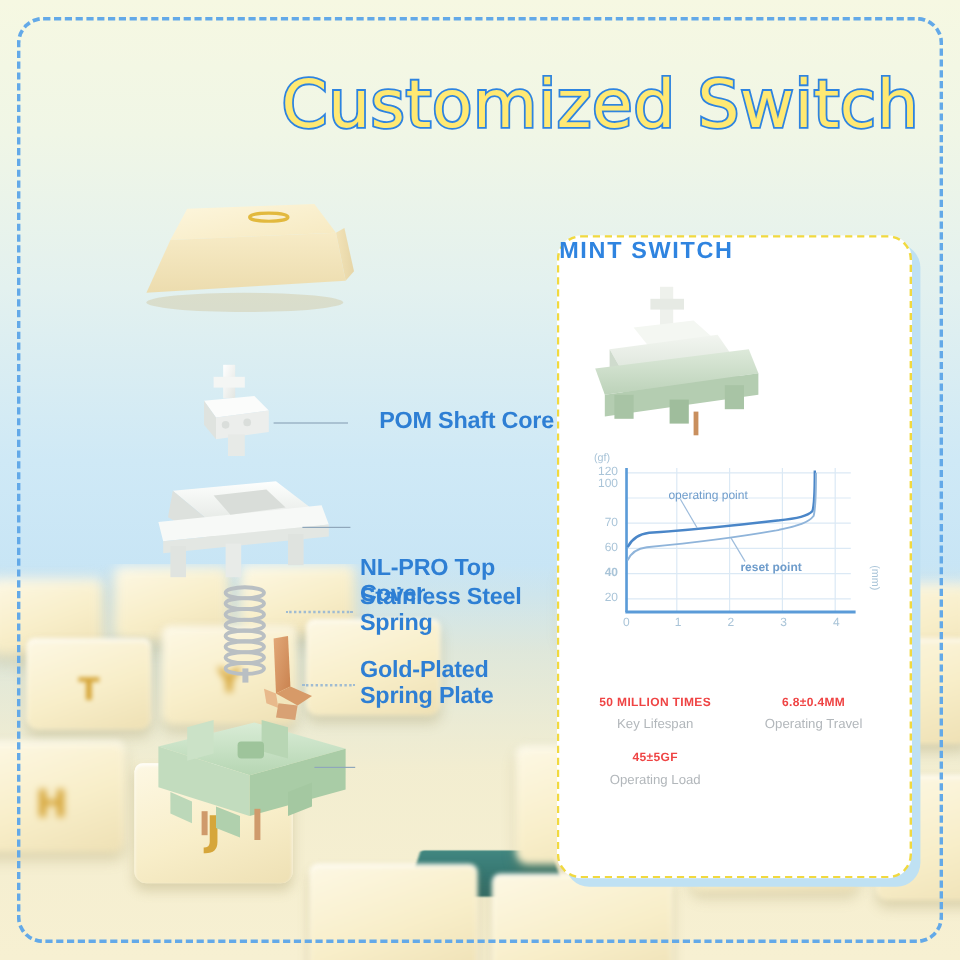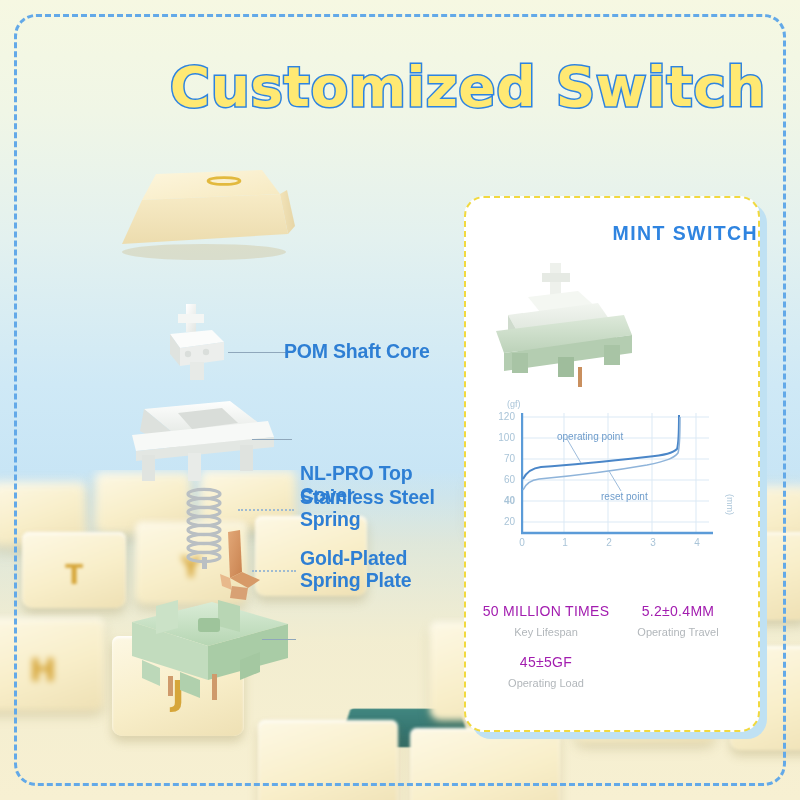--- a/index.html
+++ b/index.html
@@ -35,21 +35,21 @@
   .socket{
     position:absolute;left:345px;bottom:38px;width:120px;height:72px;
     background:linear-gradient(180deg,#2f7d78,#1d5f5d);
     border-radius:4px;transform:perspective(300px) rotateX(58deg);
     filter:blur(1.2px);opacity:.92;
   }
   
   #heading{position:absolute;left:0;right:34px;top:60px;text-align:right;z-index:20;}
   #title{
     font-family:"DejaVu Sans",sans-serif;
-    font-size:55px;font-weight:700;letter-spacing:.5px;line-height:1;
+    font-size:55px;font-weight:400;letter-spacing:.5px;line-height:1;
     color:#ffe973;
     -webkit-text-stroke:3px #2f84e0;
     paint-order:stroke fill;
     text-shadow:0 0 1px #2f84e0;
     margin:0;
   }
   #subtitle{
     font-family:"Liberation Sans",sans-serif;
     font-size:29px;font-weight:700;color:#3b8de8;margin:10px 0 0 0;letter-spacing:-.2px;
   }
@@ -70,35 +70,35 @@
   .leader.dotted{border-top:2px dotted #9fbbd2;}
   
   #card{
     position:absolute;left:464px;top:196px;width:292px;height:532px;
     background:#ffffff;border-radius:20px;
     border:2px dashed #f1d93f;
     box-shadow:7px 7px 0 0 #bfe1f3;
     z-index:25;
   }
   #card-title{
-    text-align:right;color:#2f84e0;font-weight:700;
-    font-size:19.5px;letter-spacing:1.4px;margin-top:24px;
+    text-align:left;color:#2f84e0;font-weight:700;
+    font-size:19.5px;letter-spacing:1.4px;
     font-family:"Liberation Sans",sans-serif;
   }
   #switch-photo{position:relative;width:190px;height:130px;margin:12px auto 0;}
   
   #chart-wrap{position:relative;width:238px;height:182px;margin:8px auto 0;}
   .ax-unit{position:absolute;color:#a9c4d8;font-size:9px;font-family:"Liberation Sans",sans-serif;}
   .ytick{position:absolute;right:0;color:#a9c4d8;font-size:10px;text-align:right;width:22px;font-family:"Liberation Sans",sans-serif;}
   .xtick{position:absolute;top:0;color:#a9c4d8;font-size:10px;text-align:center;width:16px;font-family:"Liberation Sans",sans-serif;}
   .curvelabel{position:absolute;color:#6e9ccb;font-size:10px;font-family:"Liberation Sans",sans-serif;}
   
   #specs{display:grid;grid-template-columns:1fr 1fr;row-gap:16px;margin:22px 14px 0;}
   .spec{text-align:center;}
-  .spec-value{color:#a21caf;font-weight:400;font-size:14px;letter-spacing:.3px;font-family:"Liberation Sans",sans-serif;}
+  .spec-value{color:#ef4444;font-weight:700;font-size:10px;letter-spacing:.3px;font-family:"Liberation Sans",sans-serif;}
   .spec-label{color:#b2b7bb;font-size:11px;margin-top:7px;font-family:"Liberation Sans",sans-serif;}
 </style>
 </head>
 <body>
 
 <div id="stage">
 
   <div class="kb">
     <div class="kb-haze"></div>
     <div class="socket"></div>
@@ -246,21 +246,21 @@
       <rect x="92" y="86" width="5" height="26" fill="#cf9a6b"></rect>
       <rect x="48" y="88" width="5" height="20" fill="#cf9a6b"></rect>
     </svg>
 
     <div class="leader solid" style="left:228px;top:352px;width:62px;"></div>
     <div class="leader solid" style="left:252px;top:439px;width:40px;"></div>
     <div class="leader dotted" style="left:238px;top:509px;width:56px;"></div>
     <div class="leader dotted" style="left:252px;top:570px;width:44px;"></div>
     <div class="leader solid" style="left:262px;top:639px;width:34px;"></div>
 
-    <div class="label" style="left:284px;top:341px;">POM Shaft Core</div>
+    <div class="label" style="left:316px;top:341px;">POM Shaft Core</div>
     <div class="label" style="left:300px;top:428px;margin-top:35px;">NL-PRO Top Cover</div>
     <div class="label" style="left:300px;top:487px;">Stainless Steel
 Spring</div>
     <div class="label" style="left:300px;top:548px;">Gold-Plated
 Spring Plate</div>
   </div>
 
   <div id="card">
     <div id="card-title">MINT SWITCH</div>
 
@@ -285,25 +285,25 @@
       <path d="M30 74 L158 58 L166 78 L38 96 Z" fill="url(#pBase)"></path>
       <path d="M38 96 L166 78 L166 96 L38 114 Z" fill="#b4cdb1"></path>
       <rect x="46" y="96" width="16" height="20" fill="#a8c4a5"></rect>
       <rect x="92" y="100" width="16" height="20" fill="#9fbd9c"></rect>
       <rect x="138" y="88" width="16" height="20" fill="#a8c4a5"></rect>
       <rect x="112" y="110" width="4" height="20" fill="#c98f5e"></rect>
     </svg>
 
     
     <div id="chart-wrap">
-      <div class="ax-unit" style="left:14px;top:0px;text-align:right;">(gf)</div>
+      <div class="ax-unit" style="left:2px;top:0px;text-align:right;">(gf)</div>
       <div class="ax-unit" style="right:-4px;top:116px;transform:rotate(90deg);transform-origin:right top;">(mm)</div>
 
       <div class="ytick" style="left:0px;top:12px;">120</div>
-      <div class="ytick" style="left:0px;top:33px;">100</div>
+      <div class="ytick" style="left:0px;top:22px;">100</div>
       <div class="ytick" style="left:0px;top:54px;">70</div>
       <div class="ytick" style="left:0px;top:75px;">60</div>
       <div class="ytick" style="left:0px;top:96px;font-weight:bold;">40</div>
       <div class="ytick" style="left:0px;top:117px;">20</div>
 
       <svg style="position:absolute;left:28px;top:14px;" width="196" height="136" viewBox="0 0 196 136">
         <g stroke="#dbe9f5" stroke-width="1">
           <line x1="0" y1="4" x2="188" y2="4"></line>
           <line x1="0" y1="25" x2="188" y2="25"></line>
           <line x1="0" y1="46" x2="188" y2="46"></line>
@@ -319,37 +319,37 @@
         <line x1="0" y1="120" x2="192" y2="120" stroke="#5b9bd8" stroke-width="2.4"></line>
         <path d="M2 66 C6 58, 12 55, 20 54 C50 52, 90 48, 125 44 C145 42, 152 40, 156 36
                  C158 30, 158 14, 158 2" fill="none" stroke="#4a86c8" stroke-width="2"></path>
         <path d="M2 77 C5 70, 10 67, 18 66 C50 63, 92 58, 126 52 C146 48, 153 45, 157 40
                  C159 33, 159 16, 159 4" fill="none" stroke="#8fb4da" stroke-width="1.6"></path>
         <line x1="60" y1="50" x2="46" y2="26" stroke="#9dbcdc" stroke-width="1"></line>
         <line x1="88" y1="58" x2="100" y2="78" stroke="#9dbcdc" stroke-width="1"></line>
       </svg>
 
       <div class="curvelabel" style="left:64px;top:32px;">operating point</div>
-      <div class="curvelabel" style="left:108px;top:92px;">reset point</div>
+      <div class="curvelabel" style="left:124px;top:92px;font-weight:bold;">reset point</div>
 
       <div class="xtick" style="left:21px;top:138px;">0</div>
       <div class="xtick" style="left:64px;top:138px;">1</div>
       <div class="xtick" style="left:108px;top:138px;">2</div>
       <div class="xtick" style="left:152px;top:138px;">3</div>
       <div class="xtick" style="left:196px;top:138px;">4</div>
     </div>
 
     
     <div id="specs">
       <div class="spec">
         <div class="spec-value">50 MILLION TIMES</div>
         <div class="spec-label">Key Lifespan</div>
       </div>
       <div class="spec">
-        <div class="spec-value">5.2±0.4MM</div>
+        <div class="spec-value">6.8±0.4MM</div>
         <div class="spec-label">Operating Travel</div>
       </div>
       <div class="spec">
         <div class="spec-value">45±5GF</div>
         <div class="spec-label">Operating Load</div>
       </div>
     </div>
   </div>
 
   <div id="dashed-frame"></div>

